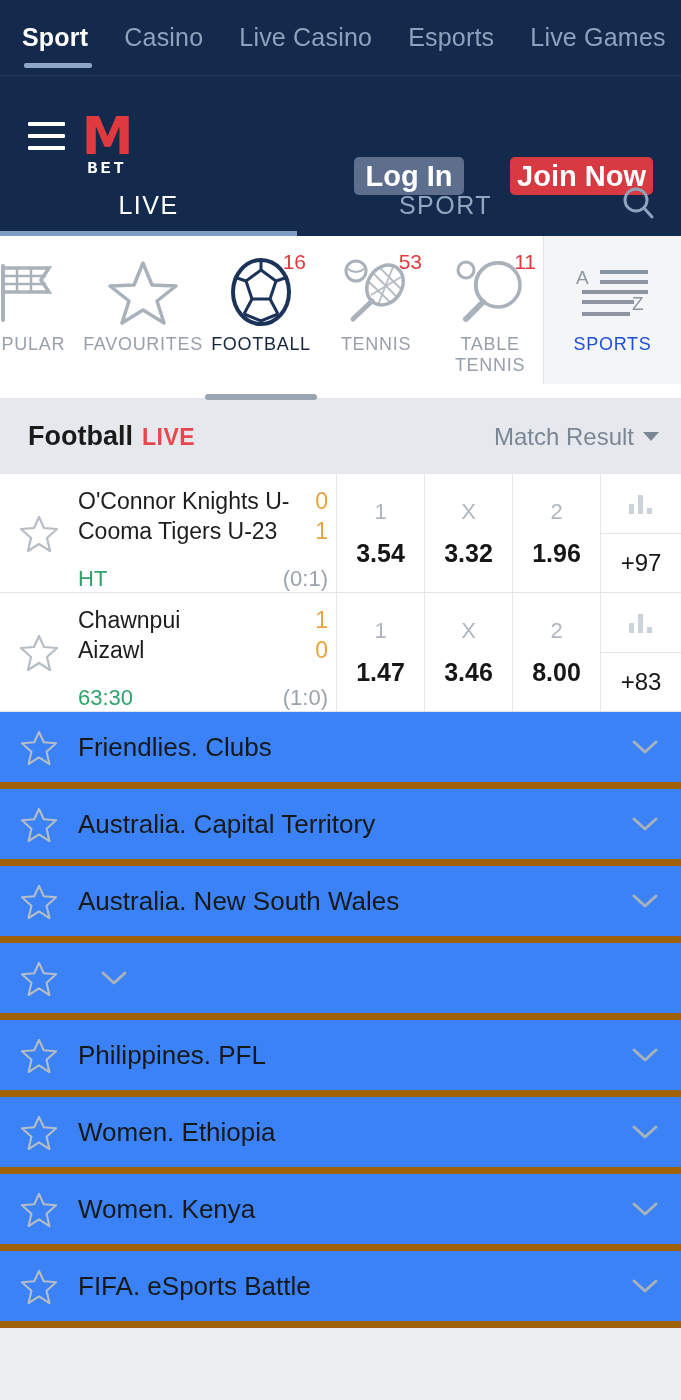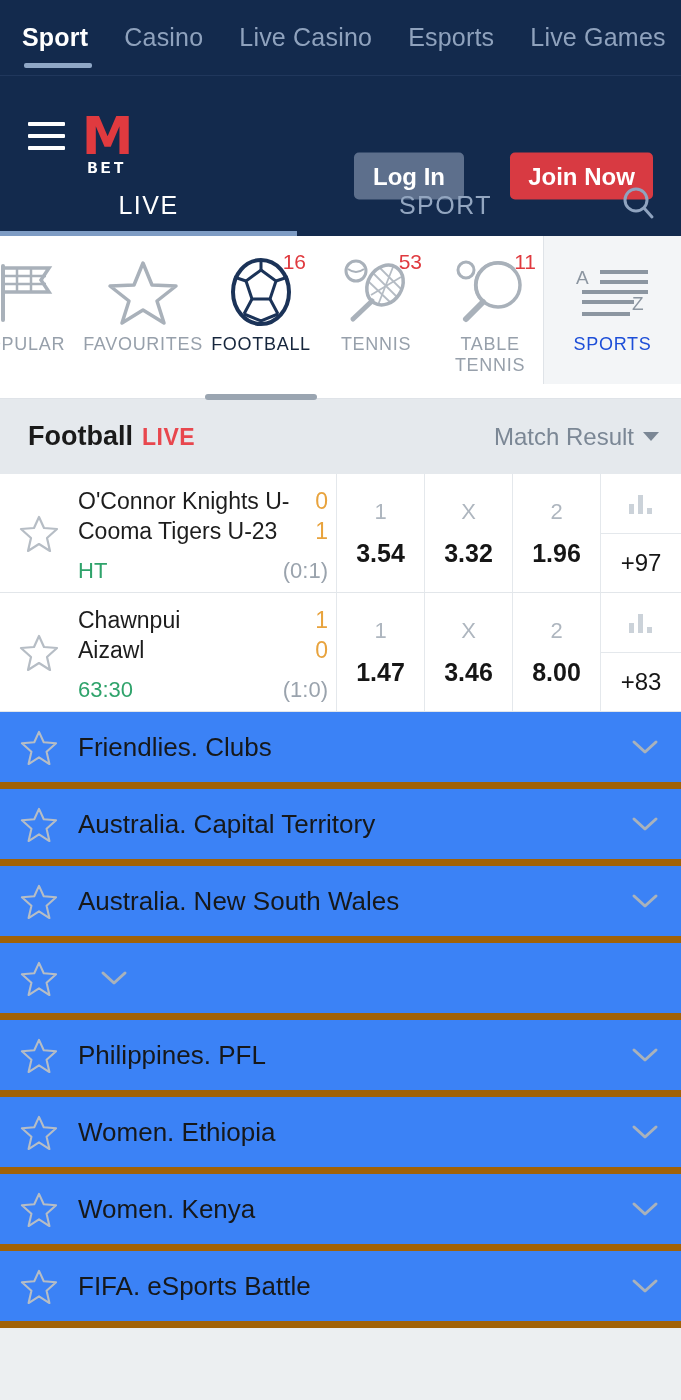--- a/index.html
+++ b/index.html
@@ -47,22 +47,22 @@
     font-size: 52px; font-weight: 700; color: #e03a3f;
     font-family: "DejaVu Sans", sans-serif; letter-spacing: -1px;
     display:block;
   }
   .logo .bet {
     font-size: 17px; font-weight: 700; color: #ffffff;
     letter-spacing: 3px; display: block; margin-top: -2px; font-family: Liberation Mono, monospace;
   }
   .auth-btn {
     position: absolute; top: 100px; transform: translateY(-50%);
-    height: 47px; border-radius: 5px; border: none;
-    font-size: 24px; font-weight: 700; color: #fff;
+    height: 38px; border-radius: 5px; border: none;
+    font-size: 29px; font-weight: 700; color: #fff;
     font-family: "Liberation Sans", sans-serif;
     display: flex; align-items: center; justify-content: center;
     cursor: pointer;
   }
   #loginBtn { right: 217px; width: 110px; background: #5b7characters; background: #5d6f8c; }
   #joinBtn  { right: 28px;  width: 143px; background: #d83a42; }
 
   .subtabs {
     position: absolute; left: 0; right: 0; bottom: 0; height: 62px;
     display: flex; align-items: center;
@@ -131,21 +131,21 @@
     display: flex; background: #ffffff; height: 119px;
     border-bottom: 1px solid #e2e6ea;
   }
   .m-star { width: 78px; display: flex; align-items: center; justify-content: center; }
   .m-info { width: 258px; position: relative; padding: 14px 0 0 0; }
   .m-teamrow { display: flex; align-items: baseline; height: 30px; }
   .m-team { font-size: 23px; color: #1d1d1d; white-space: nowrap; overflow: hidden;
             width: 212px; flex: 0 0 212px; }
   .m-score { font-size: 23px; color: #e8a33d; width: 38px; text-align: right; flex: 0 0 38px; }
   .m-botrow { display: flex; justify-content: space-between; align-items: baseline;
-              margin-top: 10px; padding-right: 8px; }
+              margin-top: 18px; padding-right: 8px; }
   .m-time { font-size: 22px; color: #2fa36b; }
   .m-agg  { font-size: 22px; color: #9aa3ad; }
 
   .m-odds { display: flex; flex: 1; }
   .oddcell {
     width: 88px; border-left: 1px solid #e4e8ec;
     display: flex; flex-direction: column; align-items: center; justify-content: center;
     gap: 14px;
   }
   .oddcell .k { font-size: 22px; color: #aeb6bf; }

